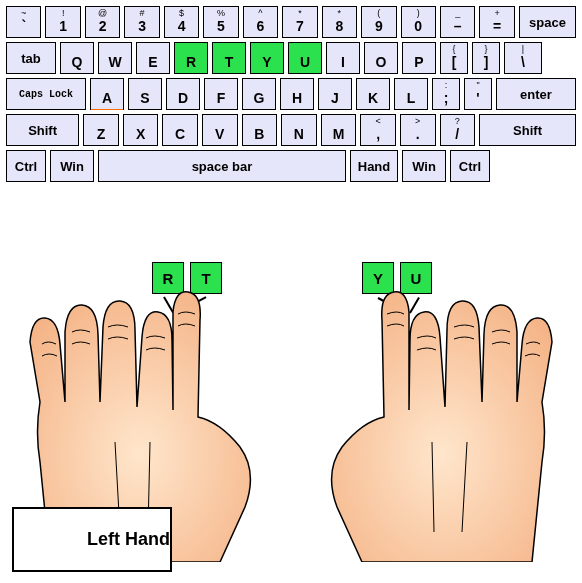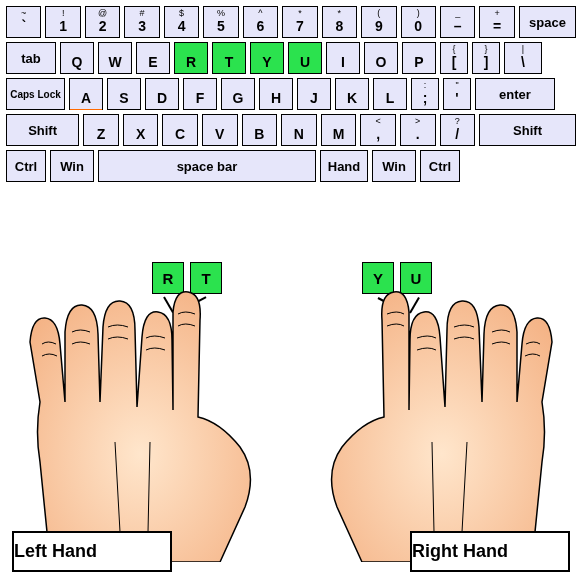--- a/index.html
+++ b/index.html
@@ -10,21 +10,21 @@
   .key.hl { background: #2be24e; }
   .key.homea { position: relative; }
   .key.homea::after { content: ""; position: absolute; left: 0; bottom: -1px; width: 100%; height: 1px; background: #ff6a00; }
   .key .top { font-size: 9px; line-height: 10px; height: 10px; }
   .key .main { font-size: 14px; font-weight: bold; }
   .key.wide-lbl { font-size: 13px; font-weight: bold; justify-content: center; }
   .key.small-lbl { font-size: 10px; justify-content: center; }
   .diagram { position: relative; height: 370px; margin-top: 10px; }
   .mini-key { position: absolute; width: 32px; height: 32px; background: #2be24e; border: 1px solid #000; display: flex; align-items: center; justify-content: center; font-weight: bold; font-size: 15px; }
   .line { position: absolute; background: #000; height: 2px; transform-origin: left center; }
-  .hand-label { position: absolute; border: 2px solid #000; background: #fff; font-weight: bold; font-size: 18px; padding: 8px 0; width: 160px; text-align: left; }
+  .hand-label { position: absolute; border: 2px solid #000; background: #fff; font-weight: bold; font-size: 18px; padding: 20px 0; width: 160px; text-align: right; }
   svg.hand { position: absolute; }
 </style>
 </head>
 <body>
 
 <div class="keyboard">
   <div class="kbd-row" id="row1">
       <div class="key" style="width: 36px;">
         <div class="top">~</div>
         <div class="main">`</div>
@@ -128,21 +128,21 @@
       <div class="key" style="width: 28px;">
         <div class="top">}</div>
         <div class="main">]</div>
       </div>
       <div class="key" style="width: 38px;">
         <div class="top">|</div>
         <div class="main">\</div>
       </div>
     </div>
   <div class="kbd-row" id="row3">
-      <div class="key wide-lbl small-lbl" style="width: 59px;">Caps Lock</div>
+      <div class="key wide-lbl small-lbl" style="width: 80px; font-family: Liberation Mono, monospace;">Caps Lock</div>
       <div class="key homea" style="width: 34px;">
         <div class="top">&nbsp;</div>
         <div class="main">A</div>
       </div>
       <div class="key" style="width: 34px;">
         <div class="top">&nbsp;</div>
         <div class="main">S</div>
       </div>
       <div class="key" style="width: 34px;">
         <div class="top">&nbsp;</div>
@@ -222,21 +222,21 @@
       </div>
       <div class="key" style="width: 36px;">
         <div class="top">?</div>
         <div class="main">/</div>
       </div>
       <div class="key wide-lbl" style="width: 98px;">Shift</div>
     </div>
   <div class="kbd-row" id="row5">
       <div class="key wide-lbl" style="width: 40px;">Ctrl</div>
       <div class="key wide-lbl" style="width: 44px;">Win</div>
-      <div class="key wide-lbl" style="width: 218px;">space bar</div>
+      <div class="key wide-lbl" style="width: 248px;">space bar</div>
       <div class="key wide-lbl" style="width: 48px;">Hand</div>
       <div class="key wide-lbl" style="width: 44px;">Win</div>
       <div class="key wide-lbl" style="width: 40px;">Ctrl</div>
     </div>
 </div>
 
 <div class="diagram">
 
   <div id="mini-keys">
       <div class="mini-key" style="left: 152px; top: 60px;">R</div>
@@ -298,14 +298,13 @@
     <path d="M82 50 Q90 46 100 50 M82 62 Q90 58 100 62" stroke="#000" stroke-width="1" fill="none"></path>
     <path d="M118 45 Q127 41 138 45 M118 57 Q127 53 138 57" stroke="#000" stroke-width="1" fill="none"></path>
     <path d="M156 56 Q164 52 175 56 M156 68 Q164 64 175 68" stroke="#000" stroke-width="1" fill="none"></path>
     <path d="M188 32 Q195 28 205 32 M188 44 Q195 40 205 44" stroke="#000" stroke-width="1" fill="none"></path>
     <line x1="125" y1="160" x2="130" y2="250" stroke="#000" stroke-width="1"></line>
     <line x1="160" y1="160" x2="158" y2="250" stroke="#000" stroke-width="1"></line>
     </g>
   </svg>
 
   <div class="hand-label" style="left:12px; bottom:0;">Left Hand</div>
-  <div class="hand-label" style="right:12px; bottom:0;">Right Hand</div>
 </div>
 
 </body></html>

